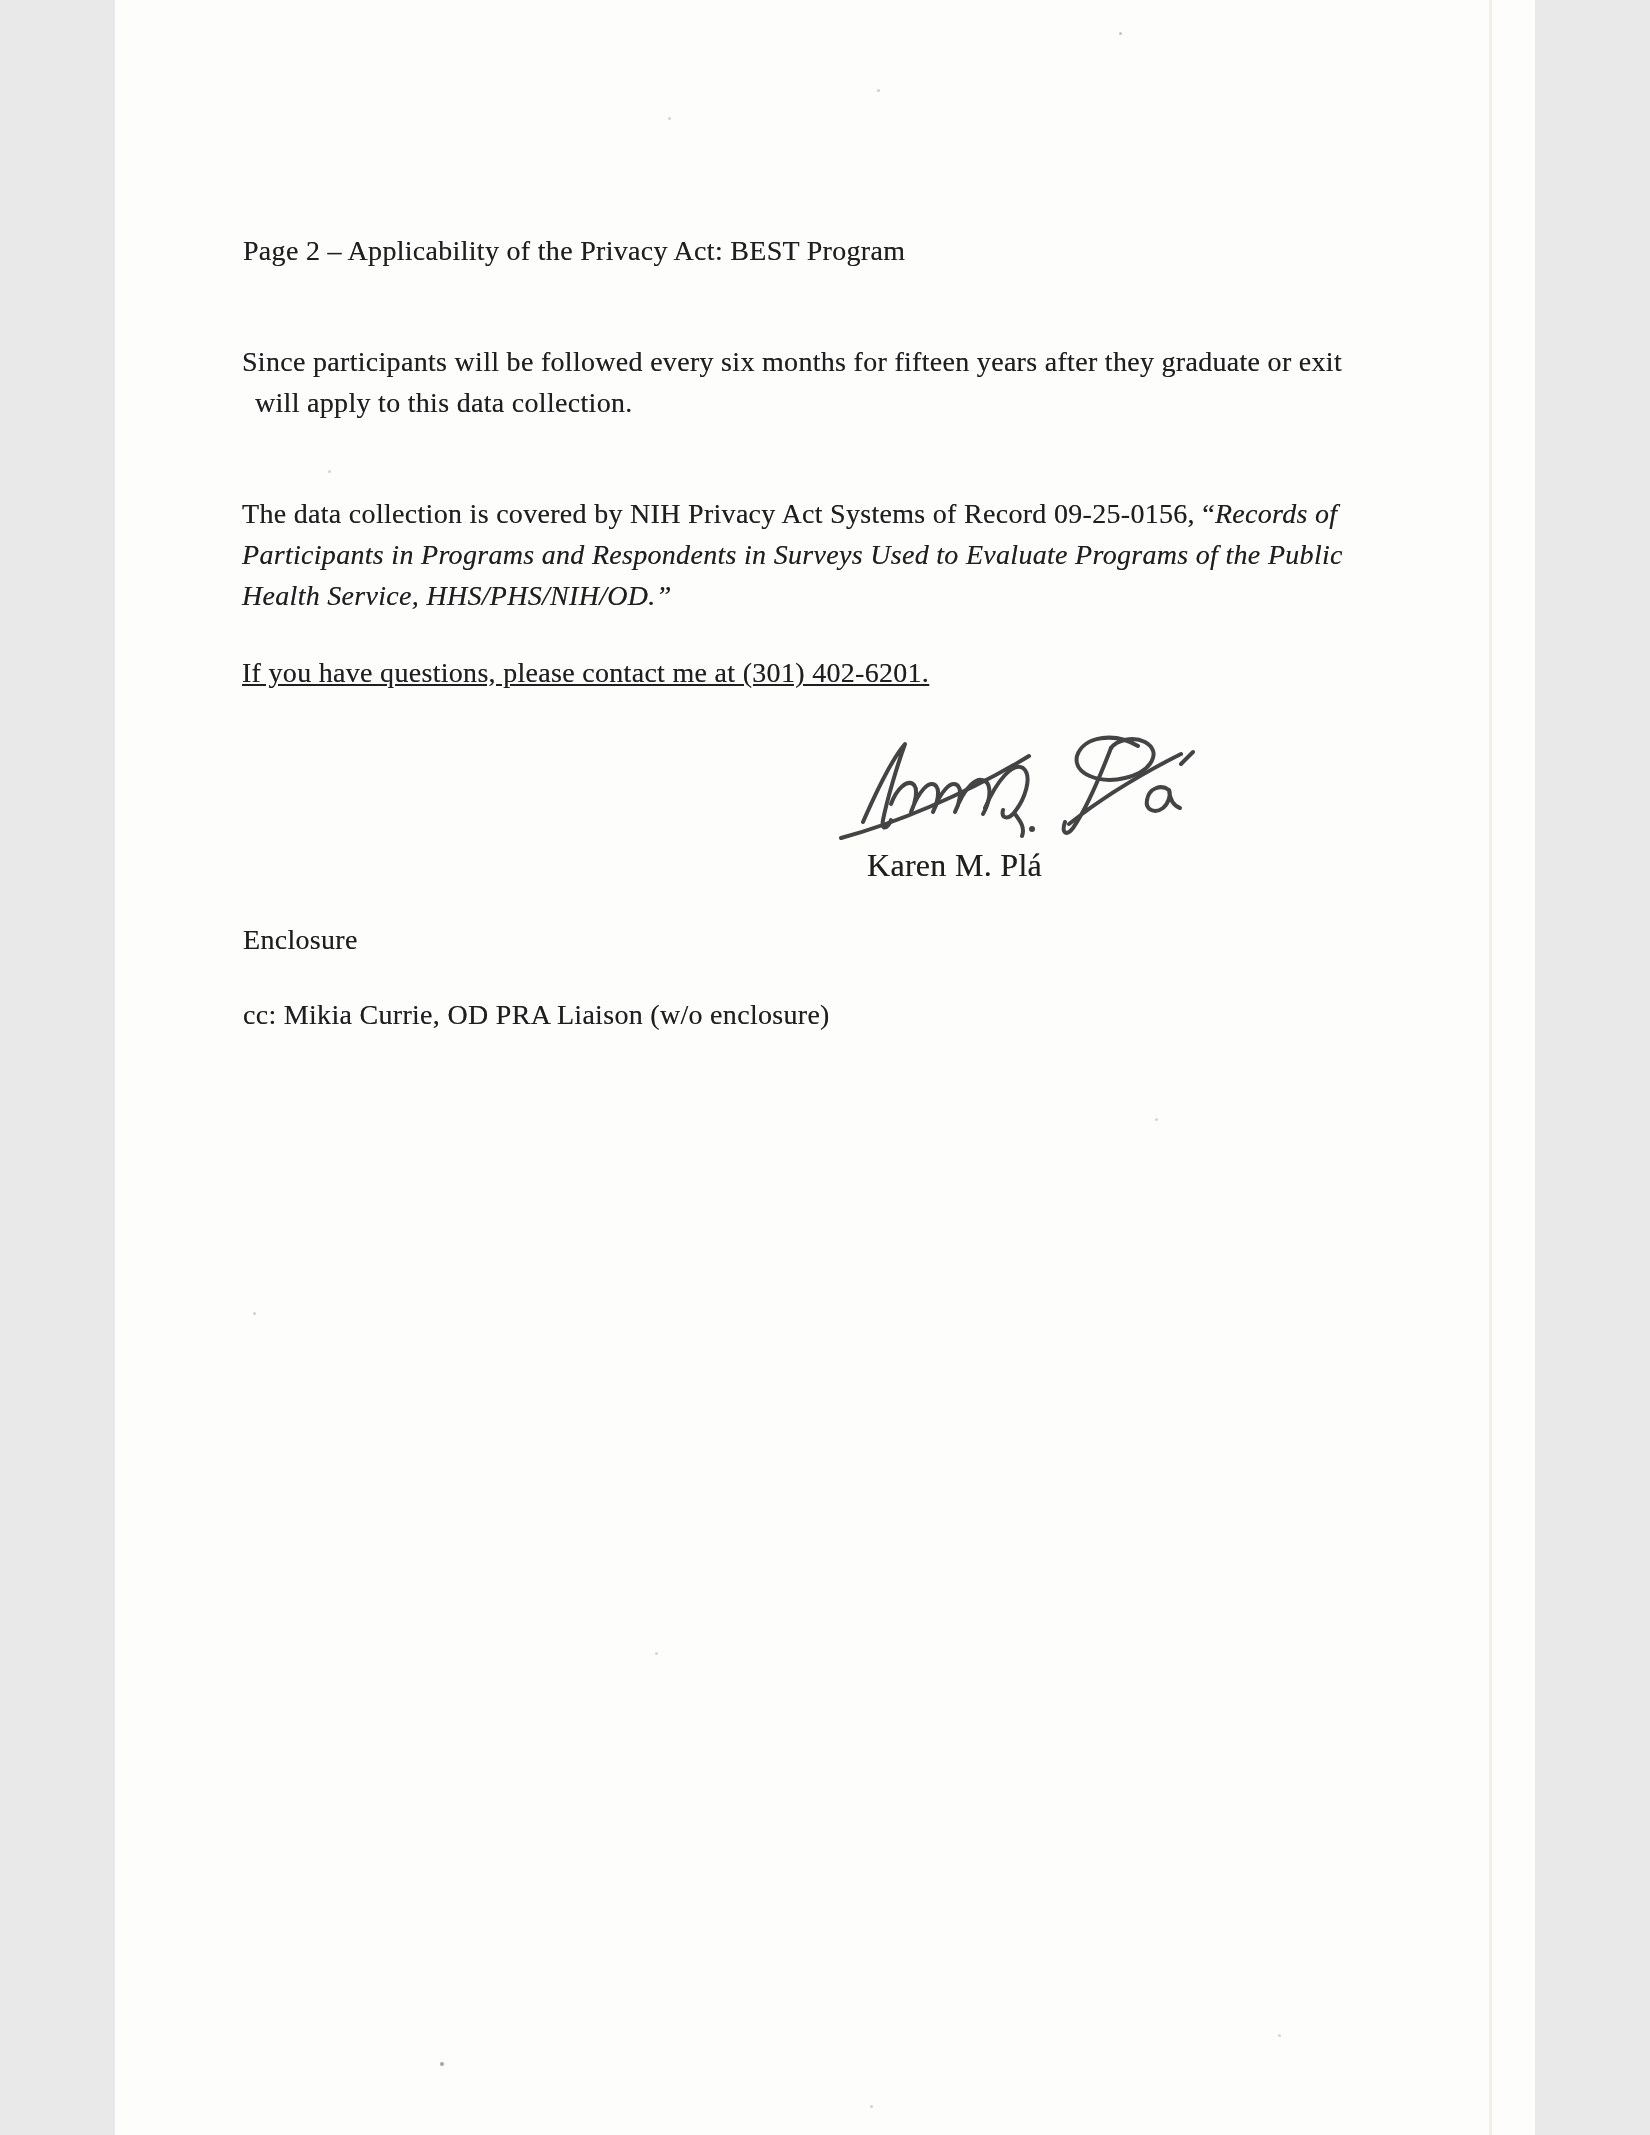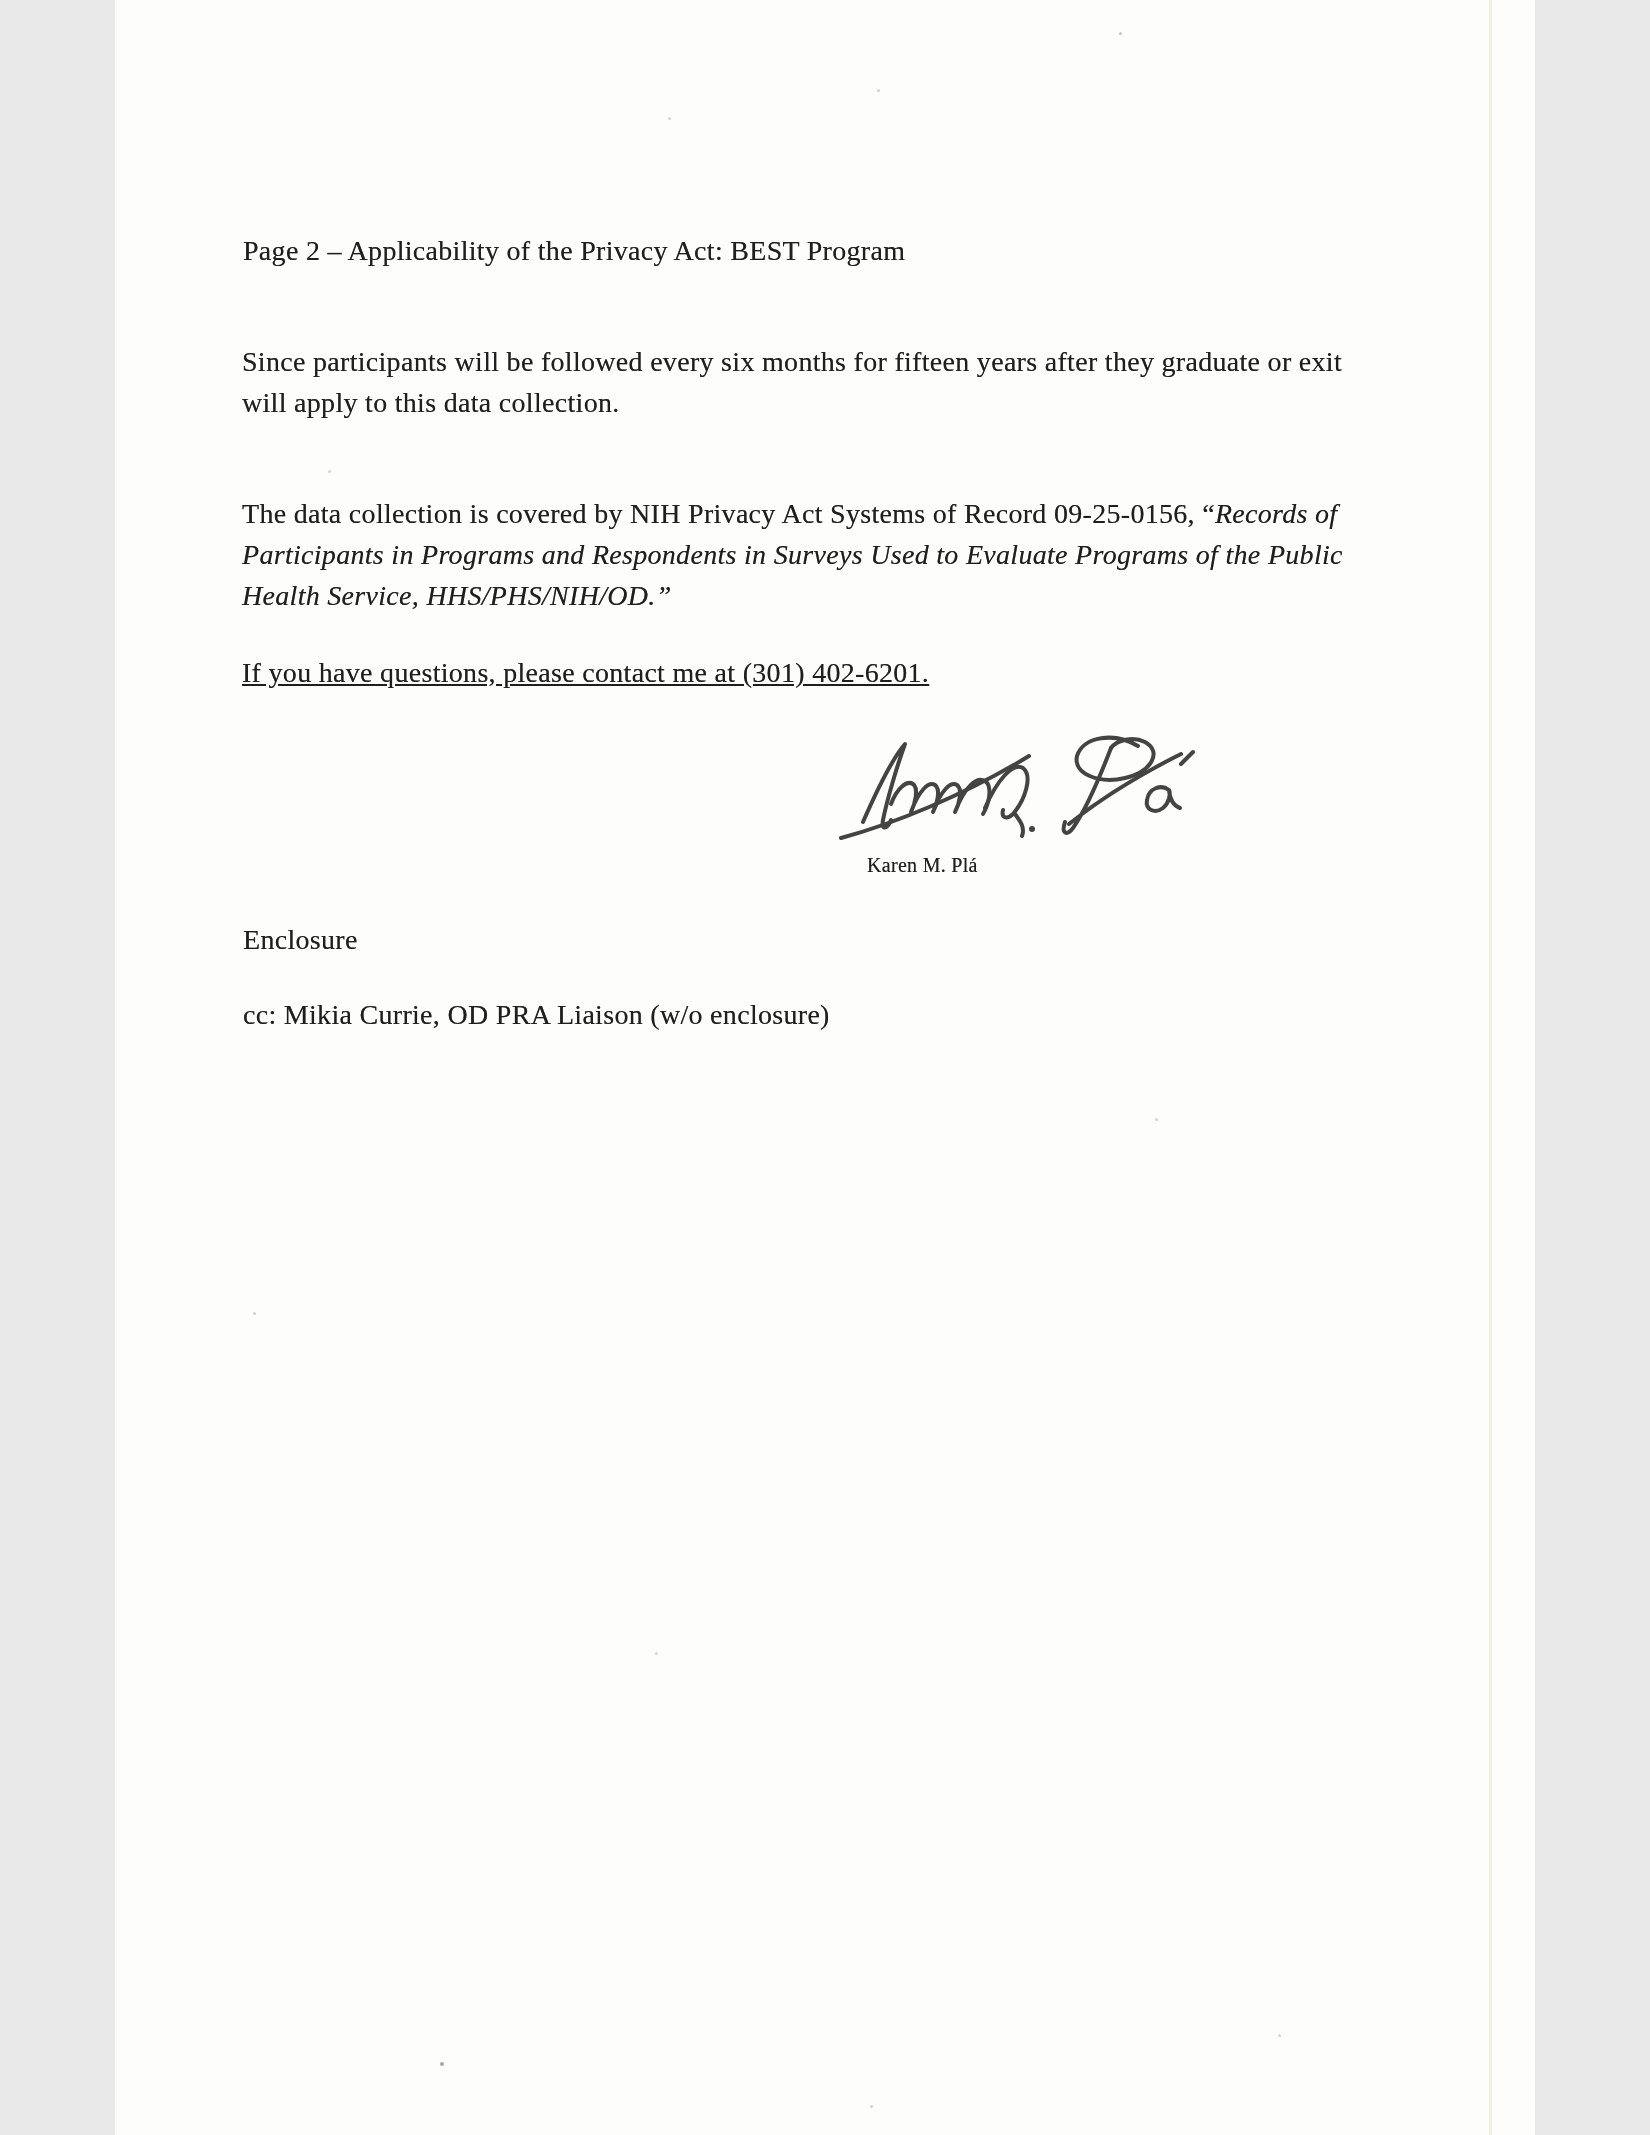--- a/index.html
+++ b/index.html
@@ -15,21 +15,21 @@
   }
   .txt {
     position: absolute;
     font-size: 28px;
     line-height: 41px;
     letter-spacing: 0.3px;
     text-shadow: 0 0 0.6px rgba(45,45,45,0.65);
     white-space: nowrap;
   }
   .em { font-style: italic; }
-  .sig-name { font-size: 20px; text-align: right; }
+  .sig-name { font-size: 32px; text-align: right; }
   .scan-fold {
     position: absolute;
     top: 0; bottom: 0;
     width: 3px;
     background: rgba(236, 229, 200, 0.55);
   }
   .speck {
     position: absolute;
     border-radius: 50%;
     background: #8d8d88;
@@ -51,21 +51,21 @@
   <div class="speck" style="left:138px;  top:1312px;width:3px; height:3px; opacity:.4;"></div>
   <div class="speck" style="left:540px;  top:1652px;width:3px; height:3px; opacity:.35;"></div>
   <div class="speck" style="left:325px;  top:2062px;width:4px; height:4px; opacity:.8;"></div>
   <div class="speck" style="left:755px;  top:2105px;width:3px; height:3px; opacity:.4;"></div>
   <div class="speck" style="left:1163px; top:2034px;width:3px; height:3px; opacity:.35;"></div>
 
   <div class="txt" style="left:128px; top:230px;">Page 2 – Applicability of the Privacy Act: BEST Program</div>
 
   <div style="position:absolute; left:127px; top:341px;">
     <div class="txt" style="position:static;text-align:center;">Since participants will be followed every six months for fifteen years after they graduate or exit</div>
-    <div class="txt" style="position:static;">will apply to this data collection.</div>
+    <div class="txt" style="position:static;margin-left:13px;">will apply to this data collection.</div>
   </div>
 
   <div style="position:absolute; left:127px; top:493px;">
     <div class="txt" style="position:static;">
       <span>The data collection is covered by NIH Privacy Act Systems of Record 09-25-0156, “</span><span class="em">Records of</span>
     </div>
     <div class="txt em" style="position:static;text-align:center;">Participants in Programs and Respondents in Surveys Used to Evaluate Programs of the Public</div>
     <div class="txt em" style="position:static;">Health Service, HHS/PHS/NIH/OD.”</div>
   </div>
 

